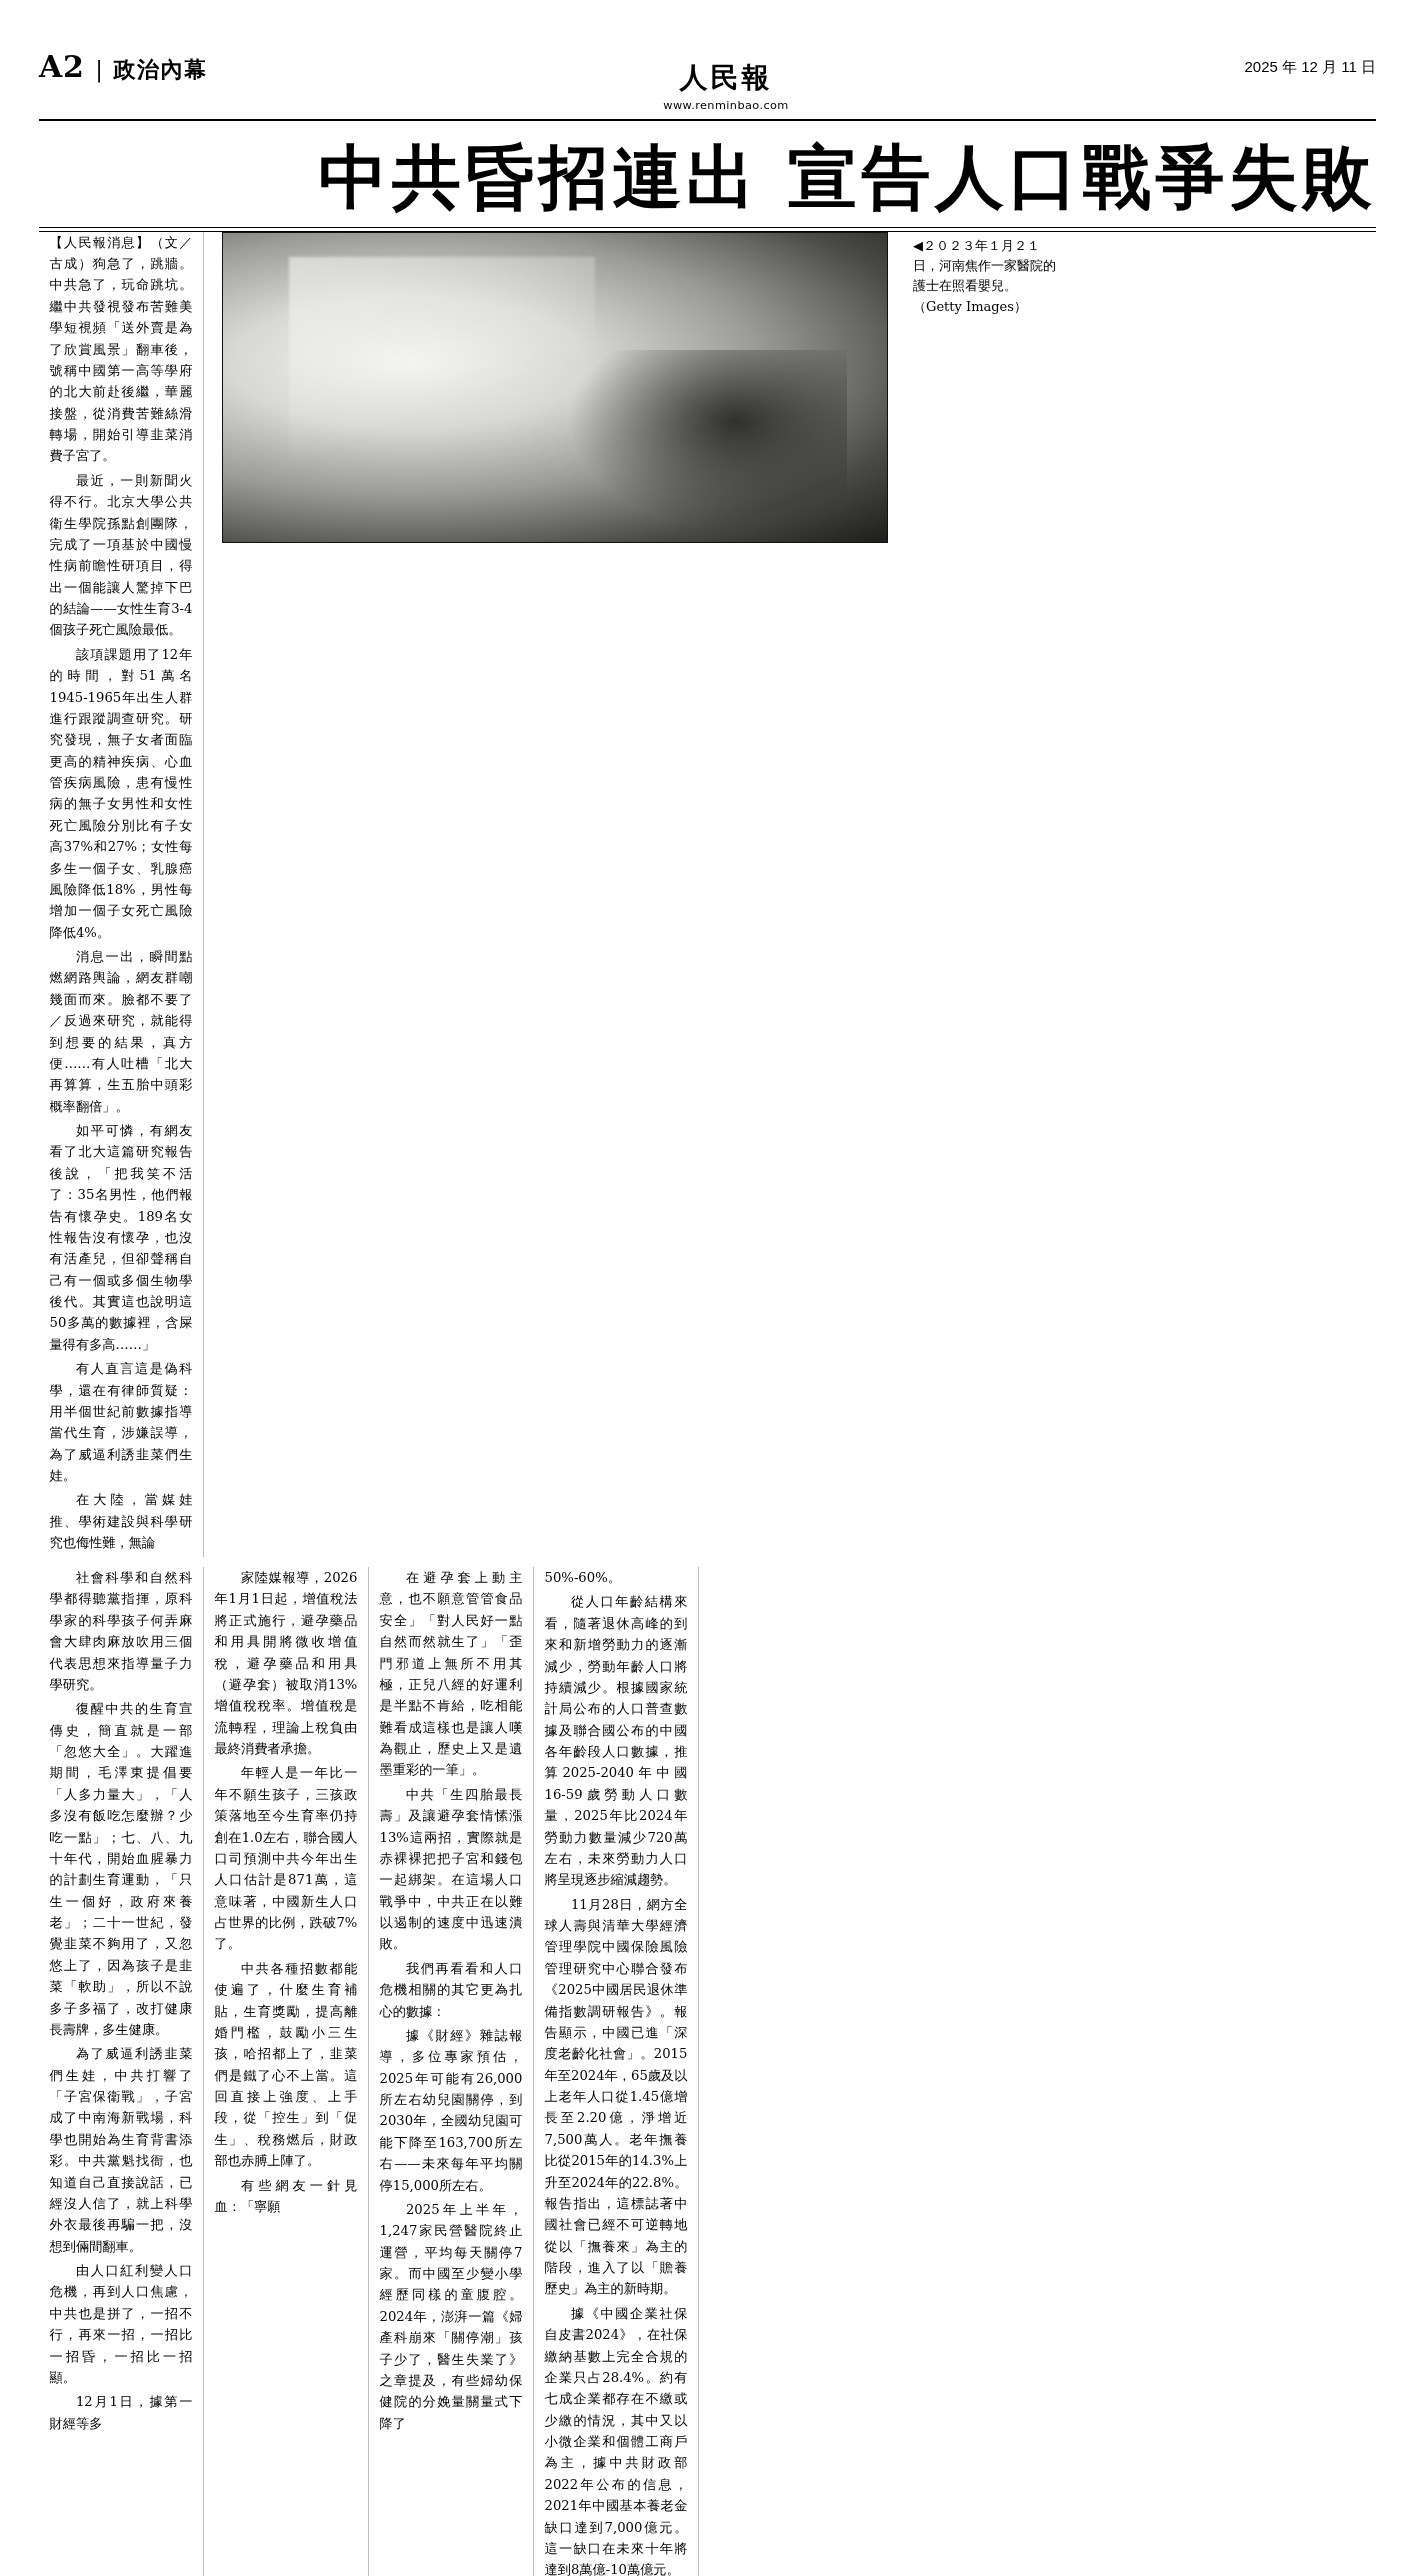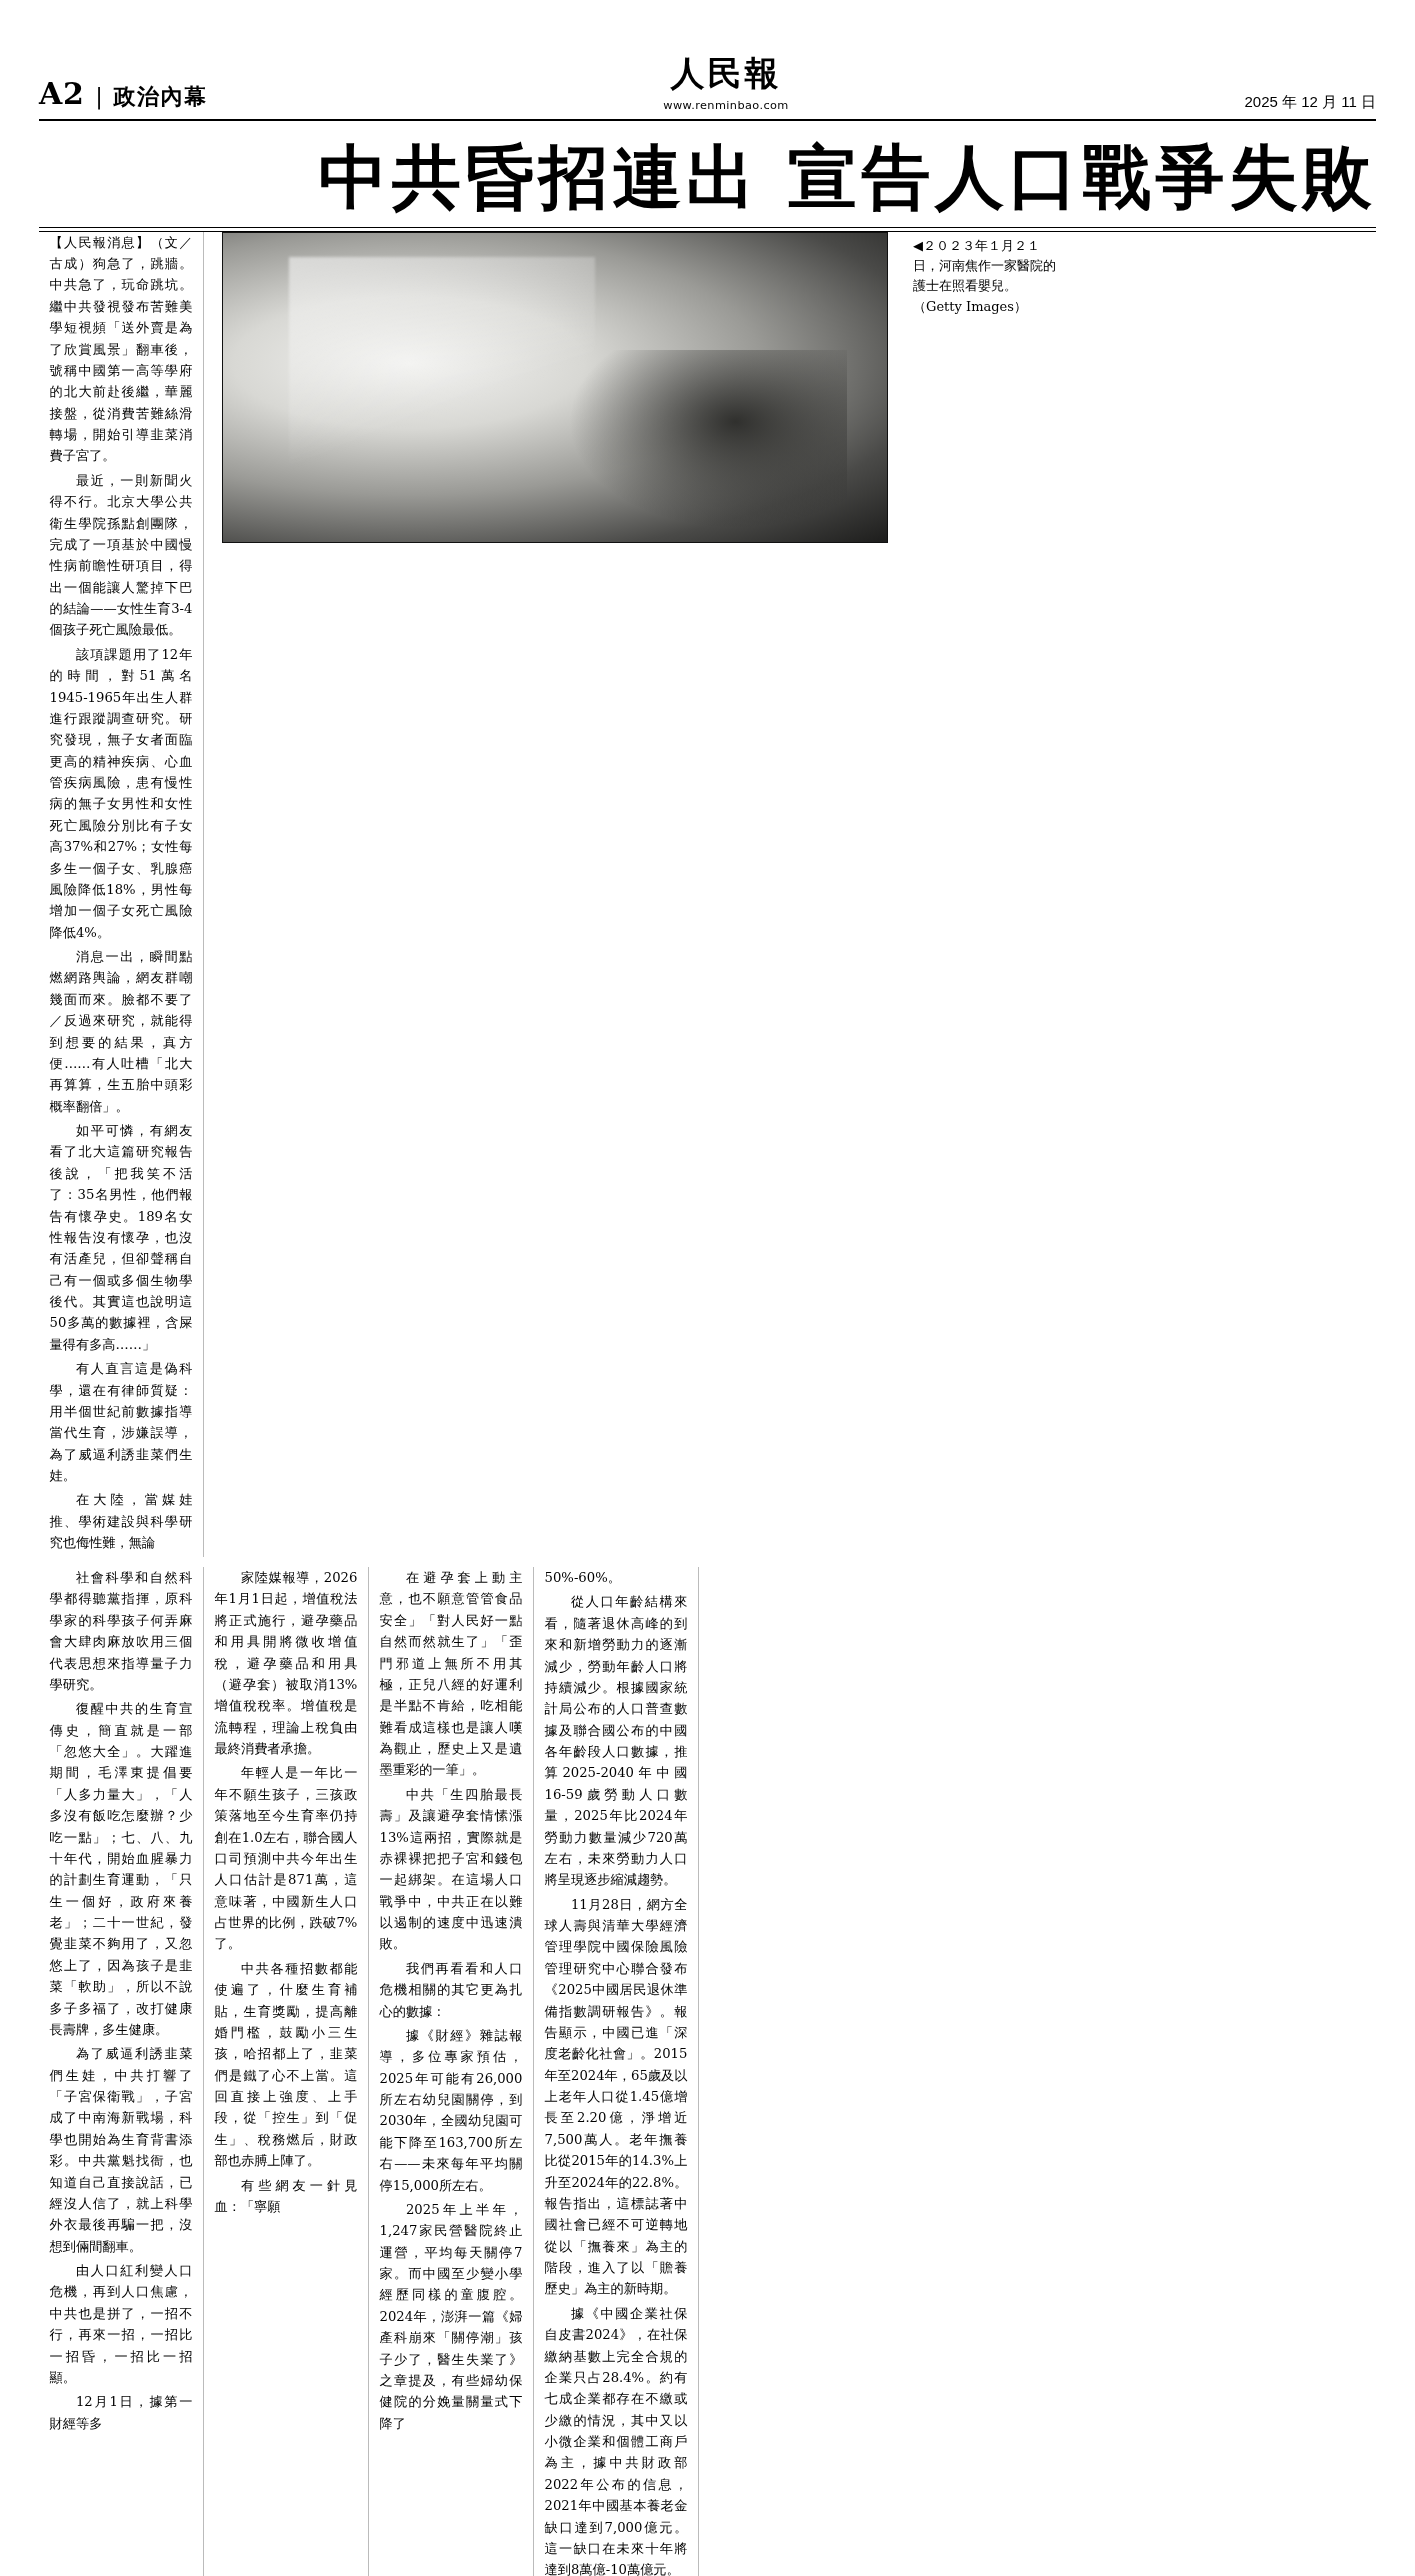--- a/index.html
+++ b/index.html
@@ -6,27 +6,27 @@
   body{
     width:1415px;
     background:#ffffff;
     font-family:"DejaVu Sans","Liberation Sans",sans-serif;
     color:#000;
   }
   .page{width:1415px;min-height:2576px;position:relative;padding:0 0 15px 0;box-sizing:border-box;}
   .inner{margin:0 39px;}
 
   
-  .masthead{display:flex;align-items:flex-end;justify-content:space-between;padding-top:51px;}
+  .masthead{display:flex;align-items:center;justify-content:space-between;padding-top:23px;}
   .mh-left{display:flex;align-items:baseline;gap:10.6px;font-family:"DejaVu Serif","Liberation Serif",serif;}
   .mh-page{font-size:30px;font-weight:bold;letter-spacing:0.8px;}
   .mh-sep{font-size:22.6px;color:#000;}
   .mh-sec{font-size:22px;font-weight:bold;letter-spacing:1.5px;}
   .mh-center{text-align:center;flex:1;}
-  .mh-logo{font-size:34px;font-weight:bold;letter-spacing:3px;font-family:"DejaVu Serif","Liberation Serif",serif;}
+  .mh-logo{font-size:28px;font-weight:bold;letter-spacing:3px;font-family:"DejaVu Serif","Liberation Serif",serif;margin-top:36px;}
   .mh-url{font-size:11.3px;letter-spacing:0.4px;margin-top:1.5px;}
   .mh-date{font-size:15px;font-family:Liberation Sans, sans-serif;white-space:nowrap;}
 
   .rule-thick{border-top:2.3px solid #000;margin-top:7.5px;}
 
   
   .headline{
     text-align:right;
     font-family:"DejaVu Serif","Liberation Serif",serif;
     font-weight:bold;

